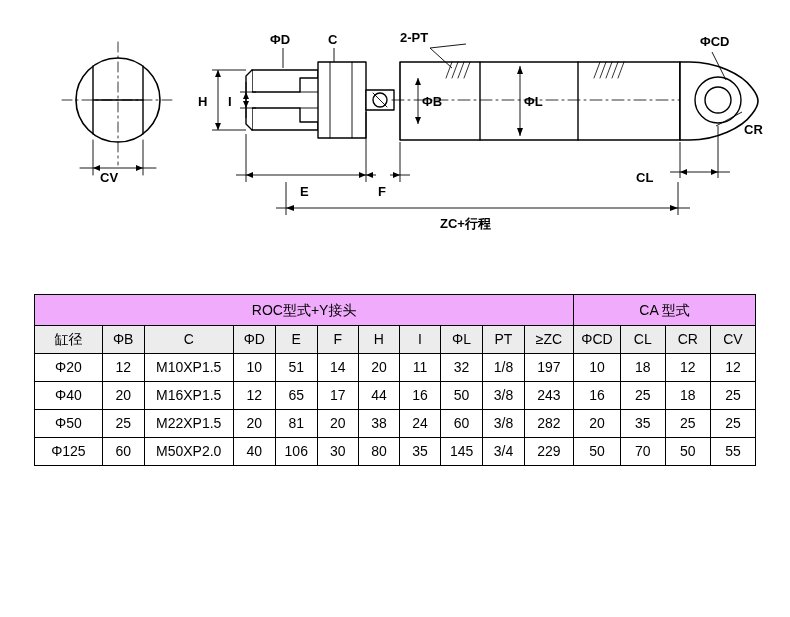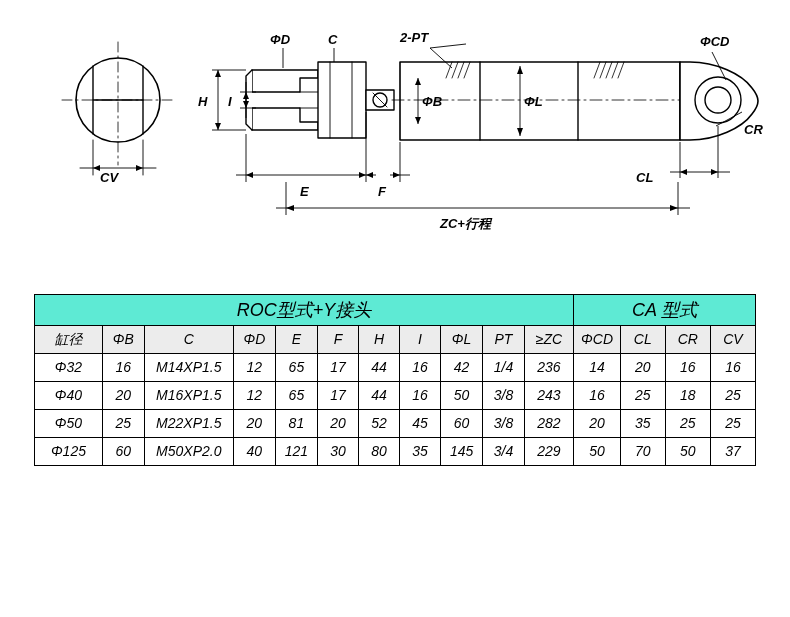--- a/index.html
+++ b/index.html
@@ -12,21 +12,20 @@
     height: 617px;
     font-family: "Liberation Sans", sans-serif;
     color: #000;
     position: relative;
     overflow: hidden;
   }
   #page {
     position: relative;
     width: 790px;
     height: 617px;
-    font-style: italic;
   }
 
   
   #drawing {
     position: absolute;
     left: 0; top: 0;
     width: 790px;
     height: 290px;
   }
   #drawing svg {
@@ -55,22 +54,22 @@
   table.spec th, table.spec td {
     border: 1px solid #000;
     text-align: center;
     padding: 0;
     height: 27px;
     line-height: 27px;
     font-weight: normal;
     white-space: nowrap;
   }
   table.spec thead tr.grouphdr th {
-    background: #5eead4;
-    font-size: 18px;
+    background: #f0abfc;
+    font-size: 14px;
     height: 30px;
     line-height: 30px;
   }
   table.spec thead tr.colhdr th {
     background: #ececec;
     height: 27px;
     line-height: 27px;
   }
   
   .c-bore  { width: 72px; margin-top: 25px; }
@@ -274,35 +273,35 @@
           <th class="c-pt">PT</th>
           <th class="c-zc">≥ZC</th>
           <th class="c-cd">ΦCD</th>
           <th class="c-cl">CL</th>
           <th class="c-cr">CR</th>
           <th class="c-cv">CV</th>
         </tr>
       </thead>
       <tbody>
         <tr>
-          <td>Φ32</td>
-          <td>16</td>
-          <td>M14XP1.5</td>
+          <td>Φ20</td>
           <td>12</td>
-          <td>65</td>
-          <td>17</td>
-          <td>44</td>
-          <td>16</td>
-          <td>42</td>
-          <td>1/4</td>
-          <td>236</td>
+          <td>M10XP1.5</td>
+          <td>10</td>
+          <td>51</td>
           <td>14</td>
           <td>20</td>
-          <td>16</td>
-          <td>16</td>
+          <td>11</td>
+          <td>32</td>
+          <td>1/8</td>
+          <td>197</td>
+          <td>10</td>
+          <td>18</td>
+          <td>12</td>
+          <td>12</td>
         </tr>
         <tr>
           <td>Φ40</td>
           <td>20</td>
           <td>M16XP1.5</td>
           <td>12</td>
           <td>65</td>
           <td>17</td>
           <td>44</td>
           <td>16</td>
@@ -314,44 +313,44 @@
           <td>18</td>
           <td>25</td>
         </tr>
         <tr>
           <td>Φ50</td>
           <td>25</td>
           <td>M22XP1.5</td>
           <td>20</td>
           <td>81</td>
           <td>20</td>
-          <td>52</td>
-          <td>45</td>
+          <td>38</td>
+          <td>24</td>
           <td>60</td>
           <td>3/8</td>
           <td>282</td>
           <td>20</td>
           <td>35</td>
           <td>25</td>
           <td>25</td>
         </tr>
         <tr>
           <td>Φ125</td>
           <td>60</td>
           <td>M50XP2.0</td>
           <td>40</td>
-          <td>121</td>
+          <td>106</td>
           <td>30</td>
           <td>80</td>
           <td>35</td>
           <td>145</td>
           <td>3/4</td>
           <td>229</td>
           <td>50</td>
           <td>70</td>
           <td>50</td>
-          <td>37</td>
+          <td>55</td>
         </tr>
       </tbody>
     </table>
   </div>
 
 </div>
 
 </body></html>

